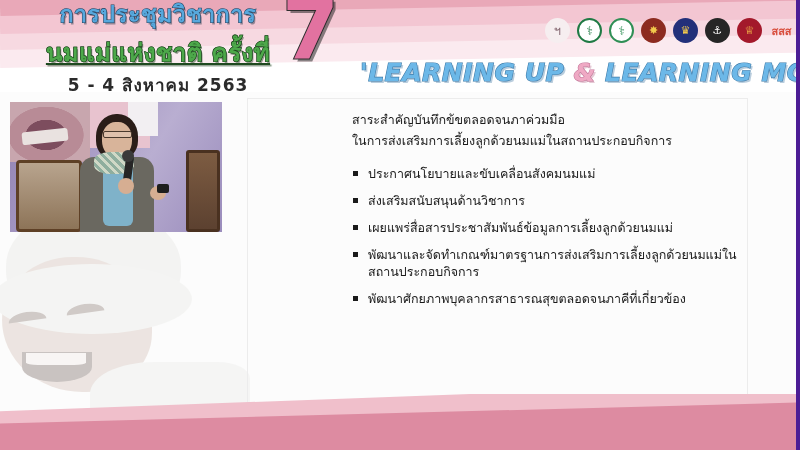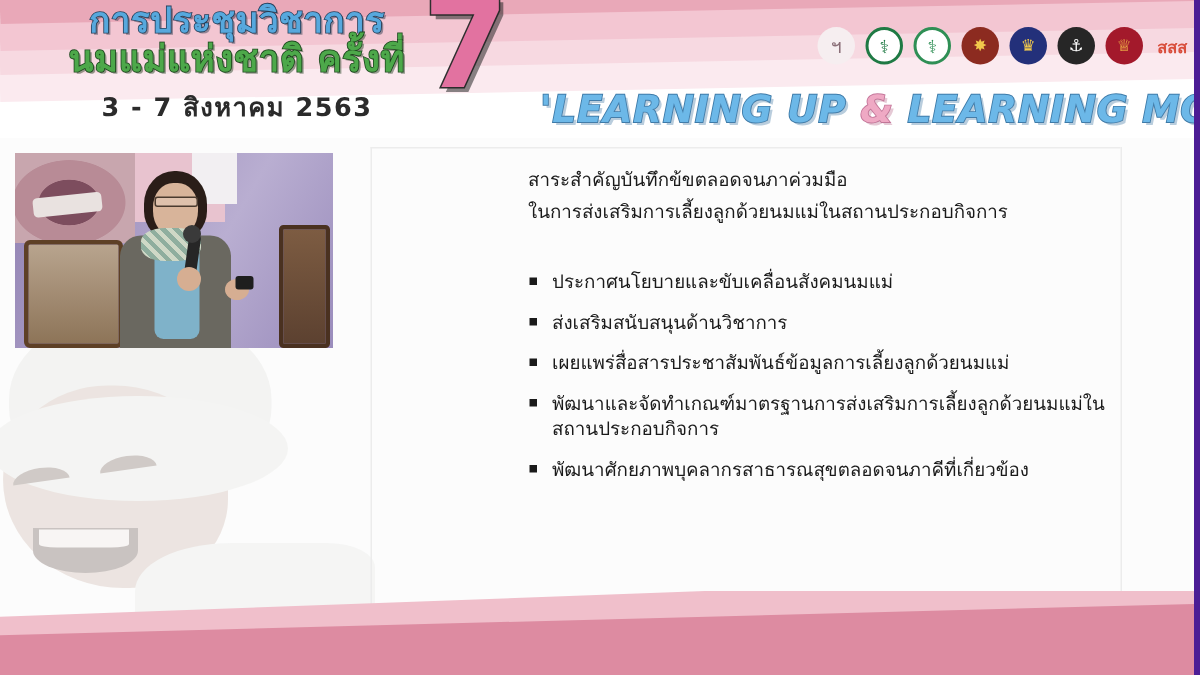--- a/index.html
+++ b/index.html
@@ -50,21 +50,22 @@
     -webkit-text-stroke: 1.1px #25405c;
     paint-order: stroke fill;
     text-shadow: 1.5px 1.5px 0 rgba(30,50,70,.45);
   }
   #title-line2 {
     font-size: 24px;
     color: #4da84a;
     -webkit-text-stroke: 1.1px #1f4a20;
     paint-order: stroke fill;
     text-shadow: 1.5px 1.5px 0 rgba(25,60,25,.45);
-    margin-top: 0;
+    margin-top: 14px;
+    text-decoration: underline;
   }
   #title-date {
     margin-top: 4px;
     font-size: 17px;
     font-weight: bold;
     color: #2b2b2b;
     letter-spacing: 1px;
     white-space: nowrap;
   }
 
@@ -268,21 +269,21 @@
     position: absolute; left: 352px; top: 18px;
     width: 400px;
     color: #1a1a1a;
   }
   .heading-line {
     font-size: 12.5px;
     line-height: 1.65;
     white-space: nowrap;
   }
   #bullets {
-    margin-top: 28px;
+    margin-top: 14px;
     list-style: none;
   }
   #bullets li {
     position: relative;
     padding-left: 16px;
     margin-bottom: 9px;
     font-size: 12.5px;
     line-height: 1.42;
   }
   #bullets li::before {
@@ -323,21 +324,21 @@
 
   <div id="header">
     <div class="stripe stripe-a"></div>
     <div class="stripe stripe-b"></div>
     <div class="stripe stripe-c"></div>
     <div class="stripe stripe-d"></div>
 
     <div id="title-block">
       <div class="th-title" id="title-line1">การประชุมวิชาการ</div>
       <div class="th-title" id="title-line2">นมแม่แห่งชาติ ครั้งที่</div>
-      <div id="title-date">3 - 7 สิงหาคม 2563</div>
+      <div id="title-date">5 - 4 สิงหาคม 2563</div>
     </div>
 
     <div id="edition-number">7</div>
 
     <div id="logo-row">
       <div class="logo" style="background:#f6eef0;color:#8b6f78;font-size:13px;">ฯ</div>
       <div class="logo" style="background:#ffffff;border:2px solid #1f7a44;color:#1f7a44;font-size:12px;">⚕</div>
       <div class="logo" style="background:#ffffff;border:2px solid #2f8f55;color:#2f8f55;font-size:12px;">⚕</div>
       <div class="logo" style="background:#8c2b20;color:#f2c94c;font-size:11px;">✸</div>
       <div class="logo" style="background:#23307a;color:#f2c94c;font-size:11px;">♛</div>

